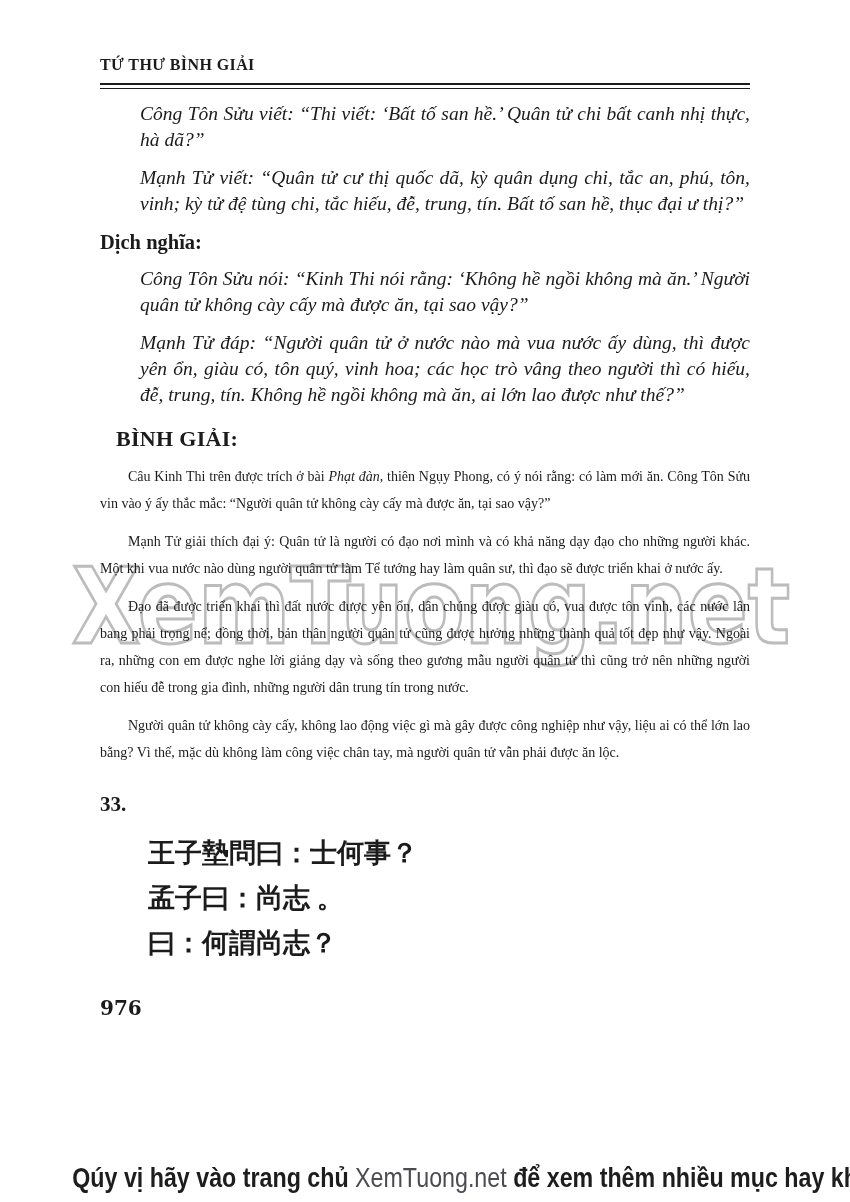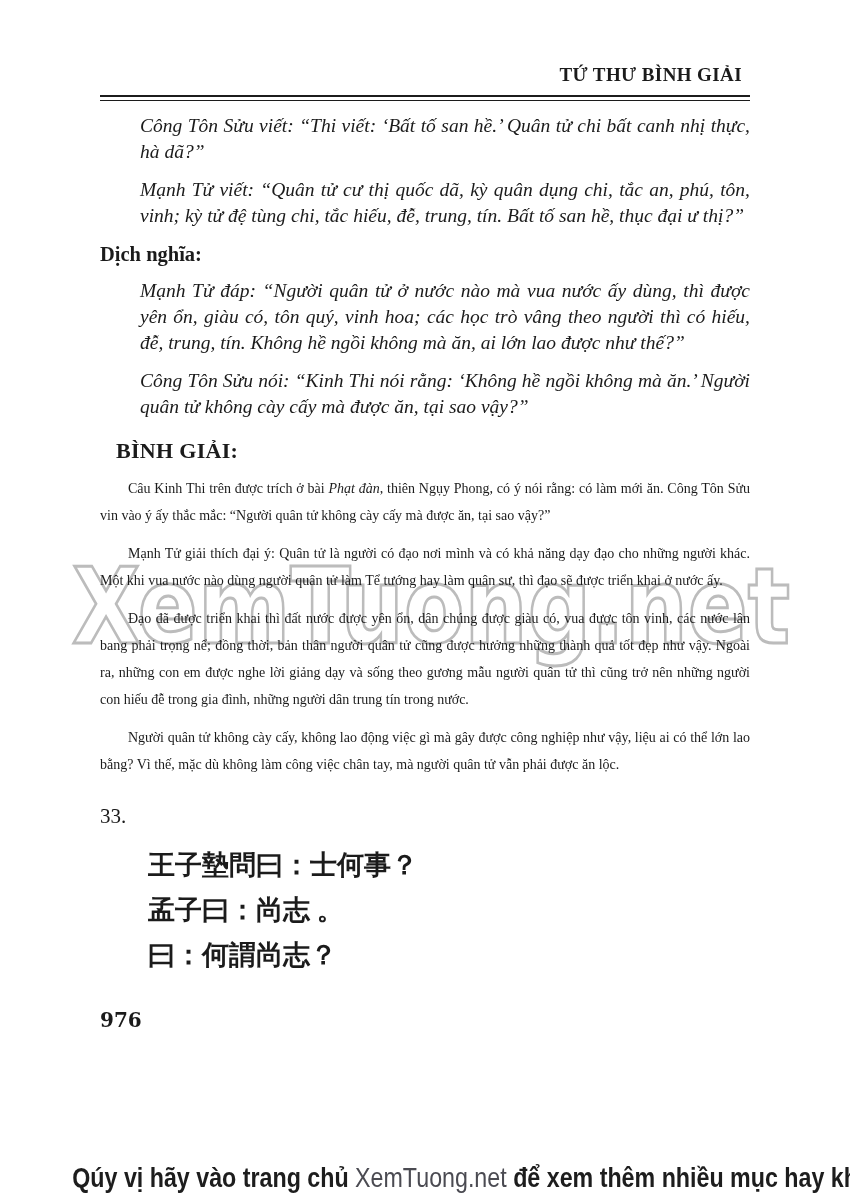--- a/index.html
+++ b/index.html
@@ -13,21 +13,21 @@
   }
   .watermark{
     position:absolute;left:70px;top:546px;width:724px;height:132px;
     z-index:0;pointer-events:none;
   }
   .content{
     position:relative;z-index:1;
     padding:56px 100px 0 100px;
   }
   .running-head{
-    font-size:19px;font-weight:bold;letter-spacing:.4px;margin:8px;text-align:right;
+    font-size:16px;font-weight:bold;letter-spacing:.4px;margin:0;
   }
   .double-rule{
     margin-top:9px;height:3px;
     border-top:2.5px solid #1c1c1c;
     border-bottom:1.8px solid #1c1c1c;
   }
   .quote{
     margin:12px 0 0 40px;
     font-style:italic;
     font-size:19.5px;line-height:26px;
@@ -42,21 +42,21 @@
     font-size:22px;font-weight:bold;letter-spacing:.3px;
   }
   .body-p{
     margin:11px 0 0 0;
     font-size:14px;line-height:27px;
     text-align:justify;
     text-indent:28px;
   }
   .section-no{
     margin:26px 0 0 0;
-    font-size:21px;font-weight:normal;
+    font-size:21px;font-weight:bold;
   }
   .cjk{
     margin:14px 0 0 48px;
     font-size:27px;line-height:45px;
     font-family:"Liberation Serif","DejaVu Serif",serif;
   }
   .cjk div{margin:0;font-weight:bold;}
   .page-number{
     margin:30px 0 0 0;
     font-size:20px;font-weight:bold;
@@ -86,23 +86,23 @@
 
     <div class="running-head">TỨ THƯ BÌNH GIẢI</div>
     <div class="double-rule"></div>
 
     <div class="quote">Công Tôn Sửu viết: “Thi viết: ‘Bất tố san hề.’ Quân tử chi bất canh nhị thực, hà dã?”</div>
 
     <div class="quote">Mạnh Tử viết: “Quân tử cư thị quốc dã, kỳ quân dụng chi, tắc an, phú, tôn, vinh; kỳ tử đệ tùng chi, tắc hiếu, đễ, trung, tín. Bất tố san hề, thục đại ư thị?”</div>
 
     <div class="subhead">Dịch nghĩa:</div>
 
+    <div class="quote">Công Tôn Sửu nói: “Kinh Thi nói rằng: ‘Không hề ngồi không mà ăn.’ Người quân tử không cày cấy mà được ăn, tại sao vậy?”</div>
+
     <div class="quote">Mạnh Tử đáp: “Người quân tử ở nước nào mà vua nước ấy dùng, thì được yên ổn, giàu có, tôn quý, vinh hoa; các học trò vâng theo người thì có hiếu, đễ, trung, tín. Không hề ngồi không mà ăn, ai lớn lao được như thế?”</div>
-
-    <div class="quote">Công Tôn Sửu nói: “Kinh Thi nói rằng: ‘Không hề ngồi không mà ăn.’ Người quân tử không cày cấy mà được ăn, tại sao vậy?”</div>
 
     <div class="bg-head">BÌNH GIẢI:</div>
 
     <p class="body-p"><span>Câu Kinh Thi trên được trích ở bài </span><i>Phạt đàn</i><span>, thiên Ngụy Phong, có ý nói rằng: có làm mới ăn. Công Tôn Sửu vin vào ý ấy thắc mắc: “Người quân tử không cày cấy mà được ăn, tại sao vậy?”</span></p>
 
     <p class="body-p">Mạnh Tử giải thích đại ý: Quân tử là người có đạo nơi mình và có khả năng dạy đạo cho những người khác. Một khi vua nước nào dùng người quân tử làm Tể tướng hay làm quân sư, thì đạo sẽ được triển khai ở nước ấy.</p>
 
     <p class="body-p">Đạo đã được triển khai thì đất nước được yên ổn, dân chúng được giàu có, vua được tôn vinh, các nước lân bang phải trọng nể; đồng thời, bản thân người quân tử cũng được hưởng những thành quả tốt đẹp như vậy. Ngoài ra, những con em được nghe lời giảng dạy và sống theo gương mẫu người quân tử thì cũng trở nên những người con hiếu đễ trong gia đình, những người dân trung tín trong nước.</p>
 
     <p class="body-p">Người quân tử không cày cấy, không lao động việc gì mà gây được công nghiệp như vậy, liệu ai có thể lớn lao bằng? Vì thế, mặc dù không làm công việc chân tay, mà người quân tử vẫn phải được ăn lộc.</p>

